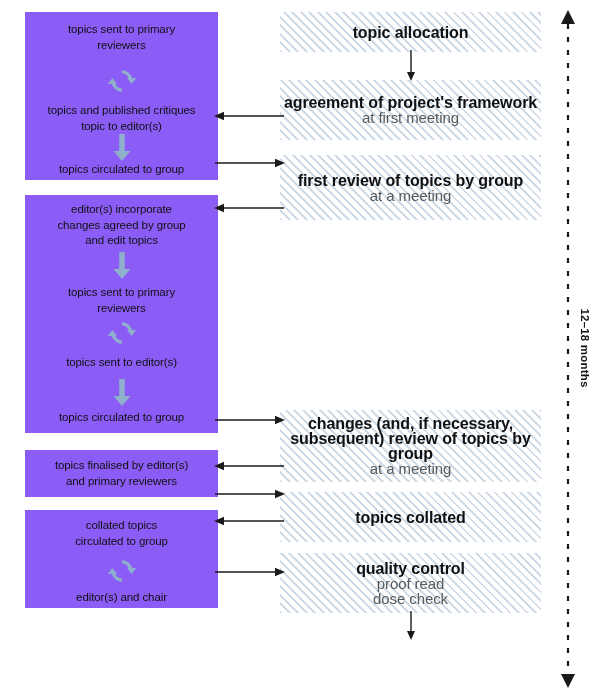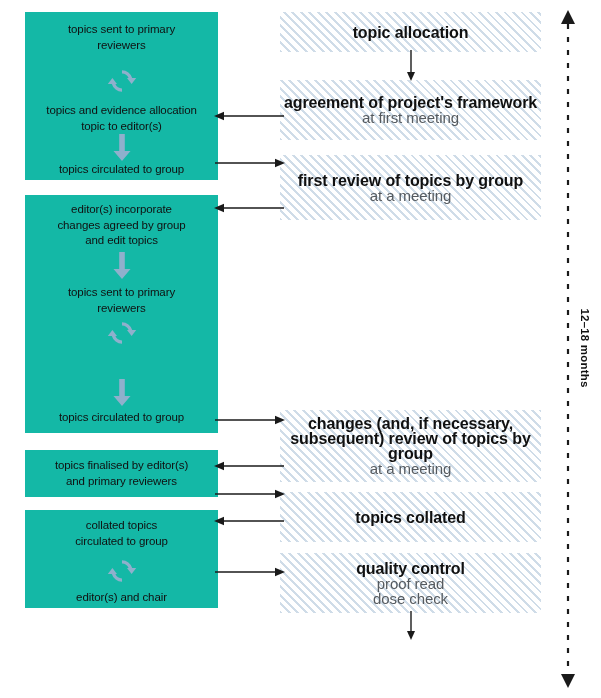--- a/index.html
+++ b/index.html
@@ -21,21 +21,21 @@
     position: absolute;
     box-sizing: border-box;
     display: flex;
     flex-direction: column;
     align-items: center;
     justify-content: center;
     text-align: center;
   }
   
   .box-left {
-    background: #14b8a6;
+    background: #8b5cf6;
   }
   
   .box-right {
     background-color: #ffffff;
     background-image: repeating-linear-gradient(
       45deg,
       #cfdce8 0px,
       #cfdce8 2px,
       #ffffff 2px,
       #ffffff 6px
@@ -116,21 +116,21 @@
     </div>
     <div class="stack" style="top:53px;">
       <svg class="icon-cycle" width="32" height="32" viewBox="0 0 32 32" aria-hidden="true">
         <path d="M16 5.2 A10.8 10.8 0 0 1 26.2 13.0 L22.6 13.0 A7.4 7.4 0 0 0 16 8.6 Z" fill="#8fb0cc"></path>
         <path d="M26.2 13.0 l4.0 0 l-4.6 6.0 l-4.6 -6.0 z" fill="#8fb0cc"></path>
         <path d="M16 26.8 A10.8 10.8 0 0 1 5.8 19.0 L9.4 19.0 A7.4 7.4 0 0 0 16 23.4 Z" fill="#8fb0cc"></path>
         <path d="M5.8 19.0 l-4.0 0 l4.6 -6.0 l4.6 6.0 z" fill="#8fb0cc"></path>
       </svg>
     </div>
     <div class="stack" style="top:91px;">
-      <div class="left-text">topics and evidence allocation</div>
+      <div class="left-text">topics and published critiques</div>
       <div class="left-text">topic to editor(s)</div>
     </div>
     <div class="stack" style="top:122px;">
       <svg class="icon-downarrow" width="20" height="28" viewBox="0 0 20 28" aria-hidden="true">
         <path d="M7.2 0 H12.8 V17 H18.5 L10 27 L1.5 17 H7.2 Z" fill="#8fb0cc"></path>
       </svg>
     </div>
     <div class="stack" style="top:150px;">
       <div class="left-text">topics circulated to group</div>
     </div>
@@ -152,20 +152,23 @@
       <div class="left-text">reviewers</div>
     </div>
     <div class="stack" style="top:122px;">
       <svg class="icon-cycle" width="32" height="32" viewBox="0 0 32 32" aria-hidden="true">
         <path d="M16 5.2 A10.8 10.8 0 0 1 26.2 13.0 L22.6 13.0 A7.4 7.4 0 0 0 16 8.6 Z" fill="#8fb0cc"></path>
         <path d="M26.2 13.0 l4.0 0 l-4.6 6.0 l-4.6 -6.0 z" fill="#8fb0cc"></path>
         <path d="M16 26.8 A10.8 10.8 0 0 1 5.8 19.0 L9.4 19.0 A7.4 7.4 0 0 0 16 23.4 Z" fill="#8fb0cc"></path>
         <path d="M5.8 19.0 l-4.0 0 l4.6 -6.0 l4.6 6.0 z" fill="#8fb0cc"></path>
       </svg>
     </div>
+    <div class="stack" style="top:160px;">
+      <div class="left-text">topics sent to editor(s)</div>
+    </div>
     <div class="stack" style="top:184px;">
       <svg class="icon-downarrow" width="20" height="28" viewBox="0 0 20 28" aria-hidden="true">
         <path d="M7.2 0 H12.8 V17 H18.5 L10 27 L1.5 17 H7.2 Z" fill="#8fb0cc"></path>
       </svg>
     </div>
     <div class="stack" style="top:215px;">
       <div class="left-text">topics circulated to group</div>
     </div>
   </div>
 

